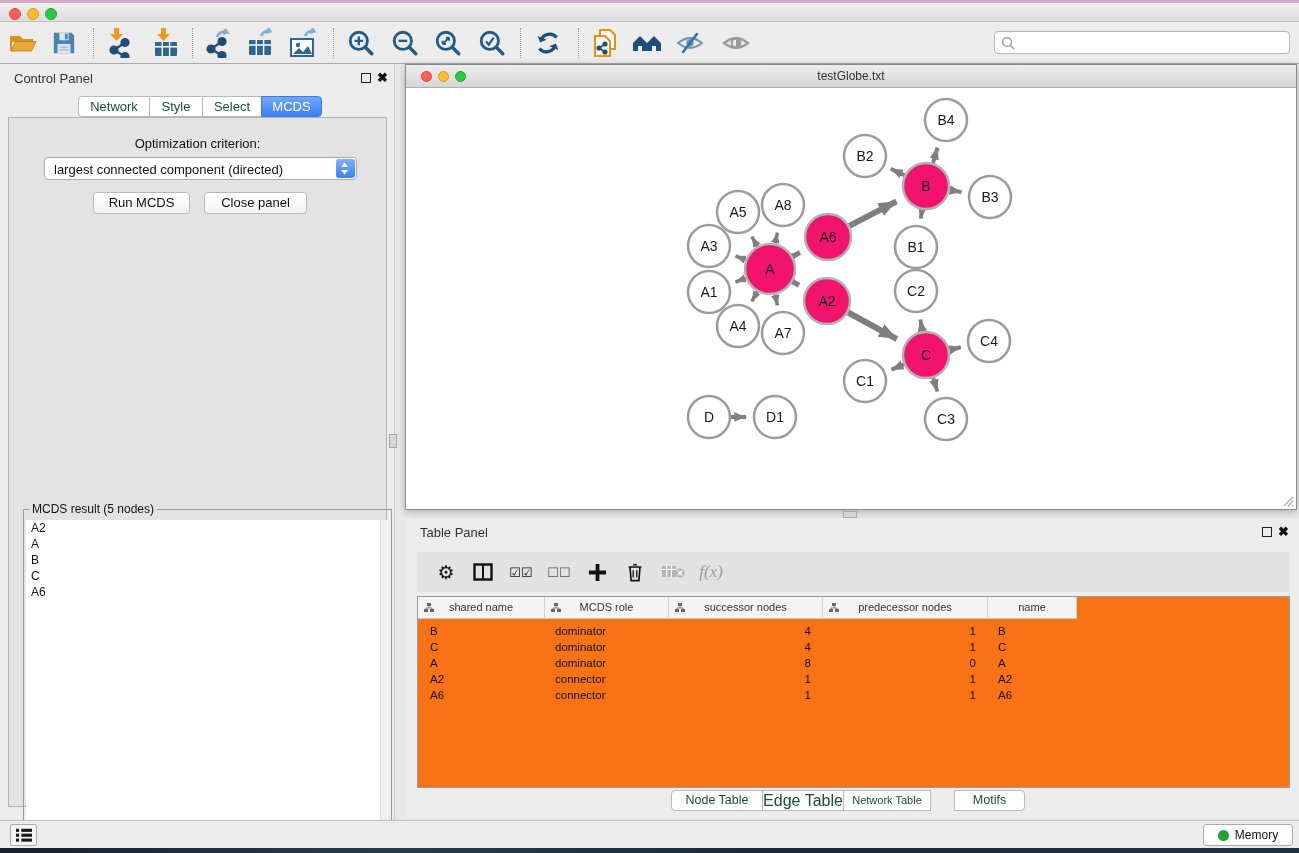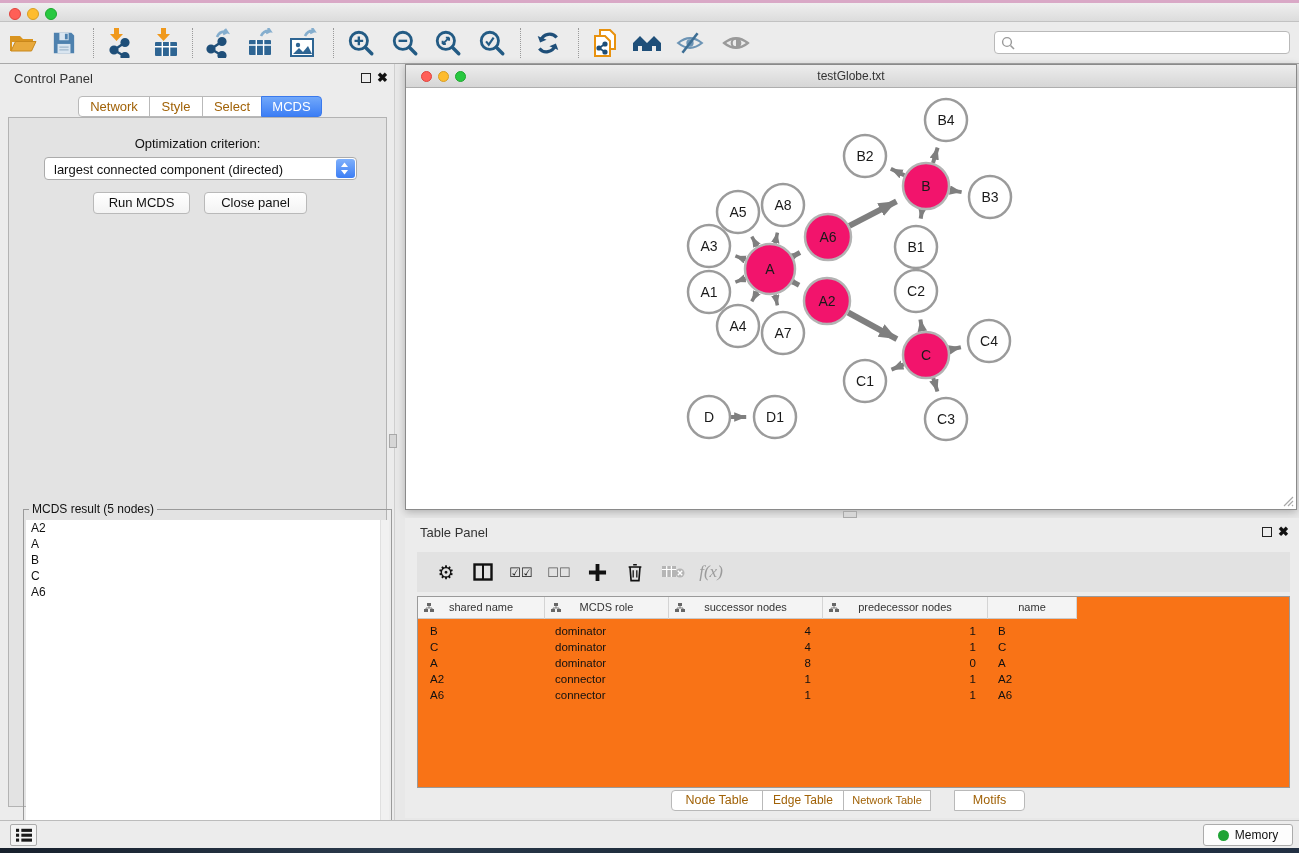--- a/index.html
+++ b/index.html
@@ -39,21 +39,21 @@
                   background:#ececec; border-right:1px solid #cfcfcf; }
   .panel-title { font-size:13px; color:#333; }
   .float-btn { display:inline-block; width:10px; height:10px; border:1.5px solid #222; background:transparent; }
   .close-x { font-size:13px; color:#111; font-weight:bold; }
   .cp-header { position:absolute; left:0; top:0; width:100%; height:26px; }
   .cp-header .panel-title { position:absolute; left:14px; top:7px; }
   .cp-header .float-btn { position:absolute; left:361px; top:9px; }
   .cp-header .close-x { position:absolute; left:377px; top:6px; }
 
   .seg { position:absolute; height:21px; border:1px solid #b9b9b9; background:#fff; text-align:center;
-         font-size:13px; line-height:19px; color:#a16207; z-index:3; }
+         font-size:13px; line-height:19px; color:#14532d; z-index:3; }
   .seg.first { border-radius:4px 0 0 4px; }
   .seg.last { border-radius:0 4px 4px 0; }
   .seg.active { background:linear-gradient(#71a8fa,#3c7ef5); border-color:#3a79ec; color:#fff; z-index:4; }
 
   .cp-body { position:absolute; left:8px; top:53px; width:379px; height:690px;
              background:#e3e3e3; border:1px solid #b3b3b3; }
   .crit-label { position:absolute; left:0; width:100%; top:18px; text-align:center; font-size:13px; color:#111; }
   .selectbox { position:absolute; left:35px; top:39px; width:313px; height:23px; background:#fff;
                border:1px solid #ababab; border-radius:4px; }
   .selectbox .sel-text { position:absolute; left:9px; top:4px; font-size:13px; color:#111; white-space:nowrap; }
@@ -564,21 +564,21 @@
             <div class="td" style="left:12px;width:115px;text-align:left">A6</div>
             <div class="td" style="left:137px;width:114px;text-align:left">connector</div>
             <div class="td" style="left:251px;width:142px;text-align:right">1</div>
             <div class="td" style="left:405px;width:153px;text-align:right">1</div>
             <div class="td" style="left:580px;width:79px;text-align:left">A6</div>
           </div>
         </div>
     </div>
 
     <div class="seg first" style="left:266px; top:272px; width:92px; font-size:12.5px"><span>Node Table</span></div>
-    <div class="seg" style="left:357px; top:272px; width:82px; font-size:12px"><span>Edge Table</span></div>
+    <div class="seg" style="left:357px; top:272px; width:82px; font-size:16px"><span>Edge Table</span></div>
     <div class="seg" style="left:438px; top:272px; width:88px; font-size:11px"><span>Network Table</span></div>
     <div class="seg last" style="left:549px; top:272px; width:71px; font-size:12.5px"><span>Motifs</span></div>
   </div>
 
   <div class="statusbar">
     <div class="list-btn">
       <svg width="18" height="16" viewBox="0 0 20 18">
           <g fill="#1a1a1a">
             <rect x="1" y="2" width="3.5" height="3.5"></rect>
             <rect x="7" y="2" width="12" height="3.5"></rect>

